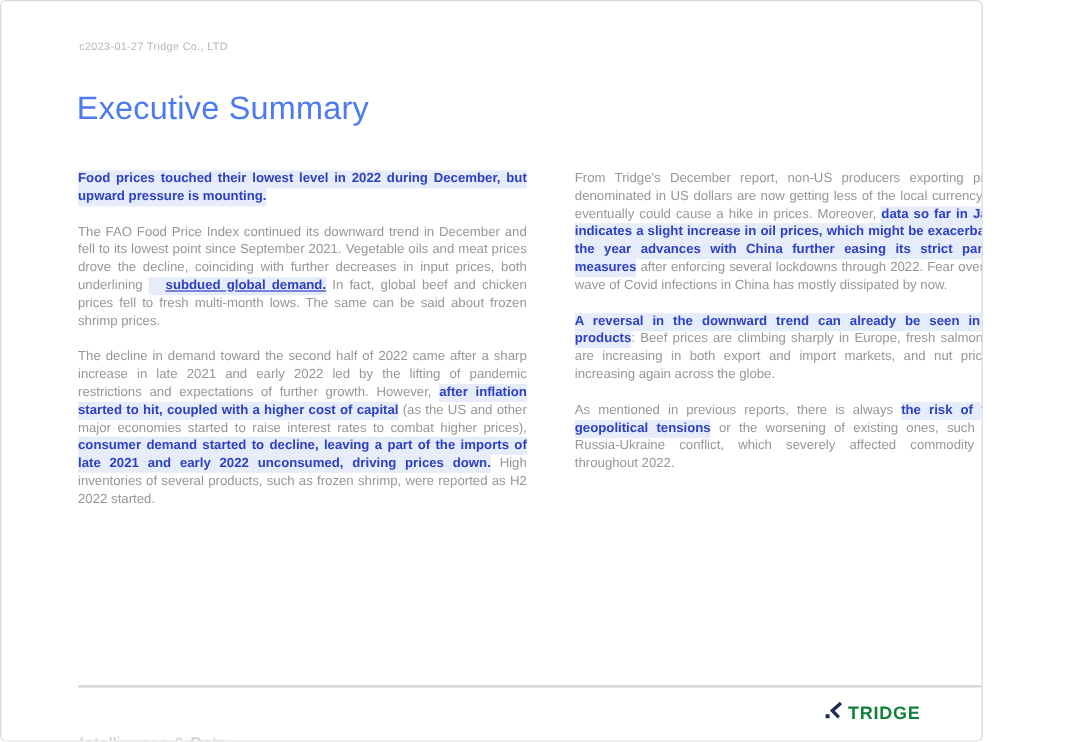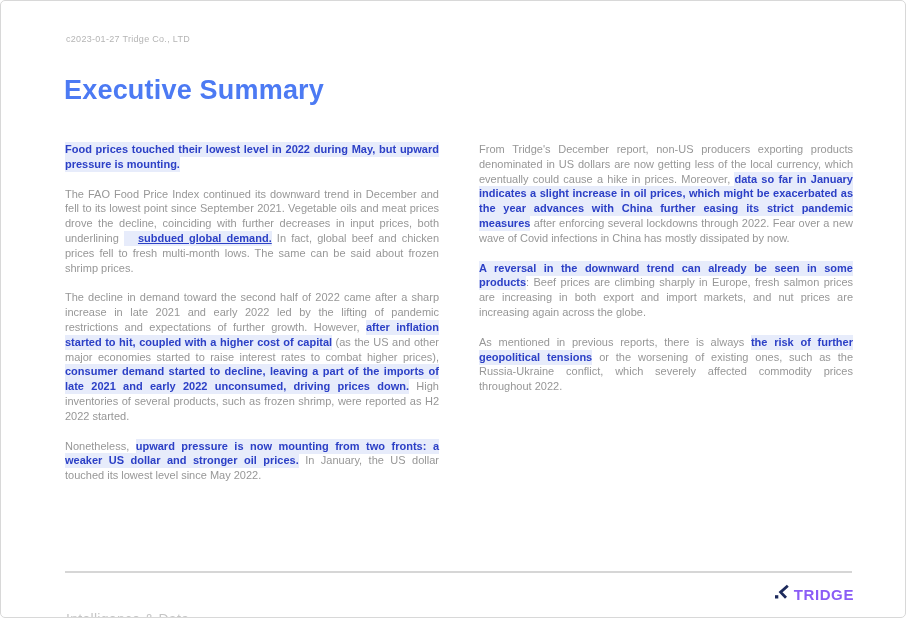--- a/index.html
+++ b/index.html
@@ -1,18 +1,18 @@
 <!DOCTYPE html>
 <html><head>
 <meta charset="utf-8">
 <style>
   html, body { margin: 0; padding: 0; background: #ffffff; }
   .page {
     position: relative;
-    width: 906px;
+    width: 819px;
     height: 618px;
     box-sizing: border-box;
     background: #ffffff;
     border: 1px solid #d8d8d8;
     border-radius: 5px;
     font-family: "Liberation Sans", sans-serif;
     overflow: hidden;
   }
   .meta {
     position: absolute;
@@ -21,21 +21,21 @@
     font-size: 9px;
     letter-spacing: 0.3px;
     color: #b5b5b5;
   }
   .page-title {
     position: absolute;
     left: 63px;
     top: 74px;
     margin: 0;
     font-size: 27px;
-    font-weight: bold;
+    font-weight: normal;
     letter-spacing: 0.2px;
     color: #4c7af3;
   }
   .columns {
     position: absolute;
     left: 64px;
     top: 141px;
     width: 787px;
     display: flex;
     gap: 40px;
@@ -79,38 +79,37 @@
     right: 51px;
     top: 583px;
     display: flex;
     align-items: center;
     gap: 4px;
   }
   .logo-text {
     font-size: 15px;
     font-weight: bold;
     letter-spacing: 0.6px;
-    color: #8b5cf6;
+    color: #15803d;
   }
 </style>
 </head>
 <body>
 
 <div class="page">
 
   <div class="meta">c2023-01-27 Tridge Co., LTD</div>
 
   <h1 class="page-title">Executive Summary</h1>
 
   <div class="columns">
     <div class="col">
-        <p><span class="seg-h">Food prices touched their lowest level in 2022 during May, but upward pressure is mounting.</span></p>
+        <p><span class="seg-h">Food prices touched their lowest level in 2022 during December, but upward pressure is mounting.</span></p>
         <p><span class="seg-p">The FAO Food Price Index continued its downward trend in December and fell to its lowest point since September 2021. Vegetable oils and meat prices drove the decline, coinciding with further decreases in input prices, both underlining </span><span class="seg-hu">subdued global demand.</span><span class="seg-p"> In fact, global beef and chicken prices fell to fresh multi-month lows. The same can be said about frozen shrimp prices.</span></p>
         <p><span class="seg-p">The decline in demand toward the second half of 2022 came after a sharp increase in late 2021 and early 2022 led by the lifting of pandemic restrictions and expectations of further growth. However, </span><span class="seg-h">after inflation started to hit, coupled with a higher cost of capital</span><span class="seg-p"> (as the US and other major economies started to raise interest rates to combat higher prices), </span><span class="seg-h">consumer demand started to decline, leaving a part of the imports of late 2021 and early 2022 unconsumed, driving prices down.</span><span class="seg-p"> High inventories of several products, such as frozen shrimp, were reported as H2 2022 started.</span></p>
-        <p><span class="seg-p">Nonetheless, </span><span class="seg-h">upward pressure is now mounting from two fronts: a weaker US dollar and stronger oil prices.</span><span class="seg-p"> In January, the US dollar touched its lowest level since May 2022.</span></p>
       </div>
     <div class="col">
         <p><span class="seg-p">From Tridge's December report, non-US producers exporting products denominated in US dollars are now getting less of the local currency, which eventually could cause a hike in prices. Moreover, </span><span class="seg-h">data so far in January indicates a slight increase in oil prices, which might be exacerbated as the year advances with China further easing its strict pandemic measures</span><span class="seg-p"> after enforcing several lockdowns through 2022. Fear over a new wave of Covid infections in China has mostly dissipated by now.</span></p>
         <p><span class="seg-h">A reversal in the downward trend can already be seen in some products</span><span class="seg-p">: Beef prices are climbing sharply in Europe, fresh salmon prices are increasing in both export and import markets, and nut prices are increasing again across the globe.</span></p>
         <p><span class="seg-p">As mentioned in previous reports, there is always </span><span class="seg-h">the risk of further geopolitical tensions</span><span class="seg-p"> or the worsening of existing ones, such as the Russia-Ukraine conflict, which severely affected commodity prices throughout 2022.</span></p>
       </div>
   </div>
 
   <div class="footer-divider"></div>
 

